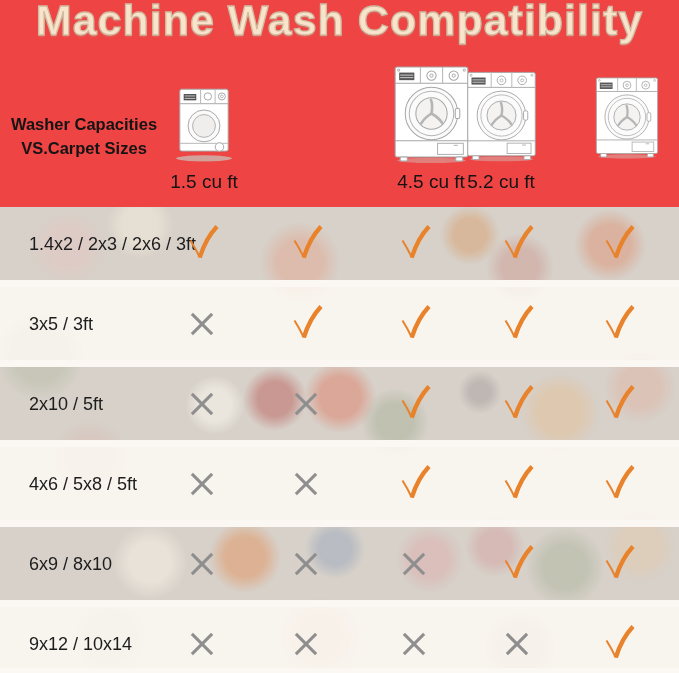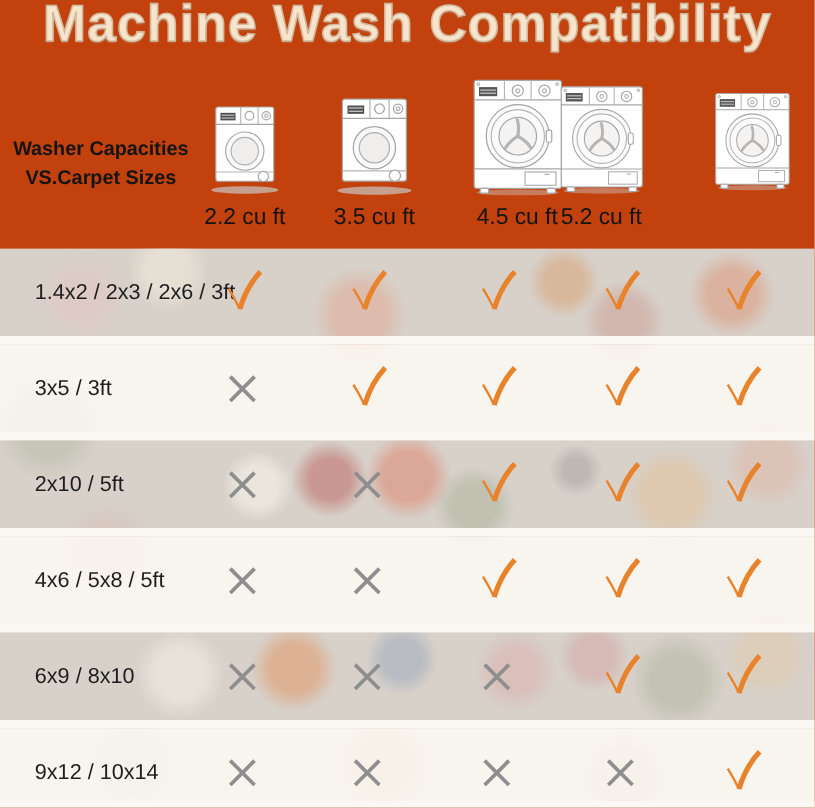--- a/index.html
+++ b/index.html
@@ -1,17 +1,17 @@
 <!DOCTYPE html>
 <html><head>
 <meta charset="utf-8">
 <style>
   html,body{margin:0;padding:0;}
   body{font-family:"Liberation Sans",sans-serif;background:#FBF7F3;}
-  .page{position:relative;width:679px;height:673px;overflow:hidden;background:#c2410c;}
+  .page{position:relative;width:679px;height:673px;overflow:hidden;background:#ef4444;}
 
   
   .title{
     position:absolute;top:-4px;left:0;width:100%;
     text-align:center;font-size:43px;font-weight:bold;letter-spacing:1px;
     color:#F8E4CA;-webkit-text-stroke:1.3px #CFBBA2;
     text-shadow:0 2px 2px rgba(190,168,142,0.30);
     white-space:nowrap;
   }
 
@@ -133,31 +133,23 @@
       <div>Washer Capacities</div>
       <div>VS.Carpet Sizes</div>
     </div>
 
     <div class="col col-0">
       <div class="icon-box">
         <svg width="58" height="78" viewBox="0 0 60 78">
             <use href="#sym-washer-small"></use>
           </svg>
       </div>
-      <div class="col-label">2.2 cu ft</div>
-    </div>
-
-    <div class="col col-1">
-      <div class="icon-box">
-        <svg width="64" height="84" viewBox="0 0 60 78">
-            <use href="#sym-washer-small"></use>
-          </svg>
-      </div>
-      <div class="col-label">3.5 cu ft</div>
-    </div>
+      <div class="col-label">1.5 cu ft</div>
+    </div>
+
 
     <div class="col col-2">
       <div class="icon-box">
         <svg width="81" height="99" viewBox="0 0 80 98">
             <use href="#sym-washer-large"></use>
           </svg>
       </div>
       <div class="col-label">4.5 cu ft</div>
     </div>
 

